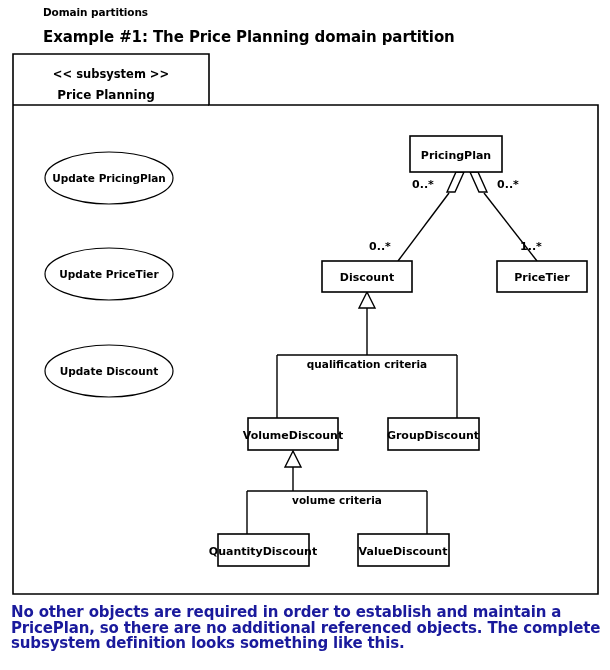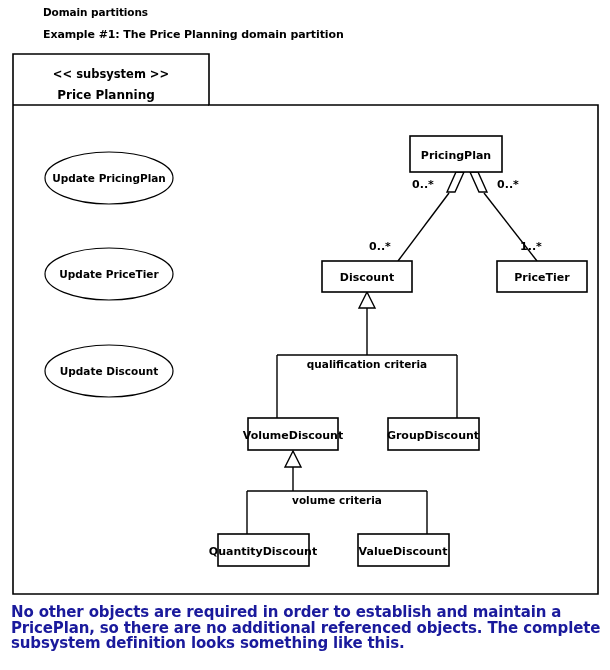--- a/index.html
+++ b/index.html
@@ -18,21 +18,21 @@
     position: absolute;
     left: 12px;
     font-weight: bold;
     color: #000000;
     font-size: 10.5px;
     letter-spacing: -0.1px;
     white-space: nowrap;
     margin-left: 31px;
   }
   #doc-title { top: 6px; }
-  #example-label { top: 28px; font-size: 11px; }
+  #example-label { top: 28px; font-size: 15px; }
   #diagram-svg {
     position: absolute;
     left: 0;
     top: 0;
   }
   .caption {
     position: absolute;
     left: 11px;
     top: 605px;
     width: 590px;

